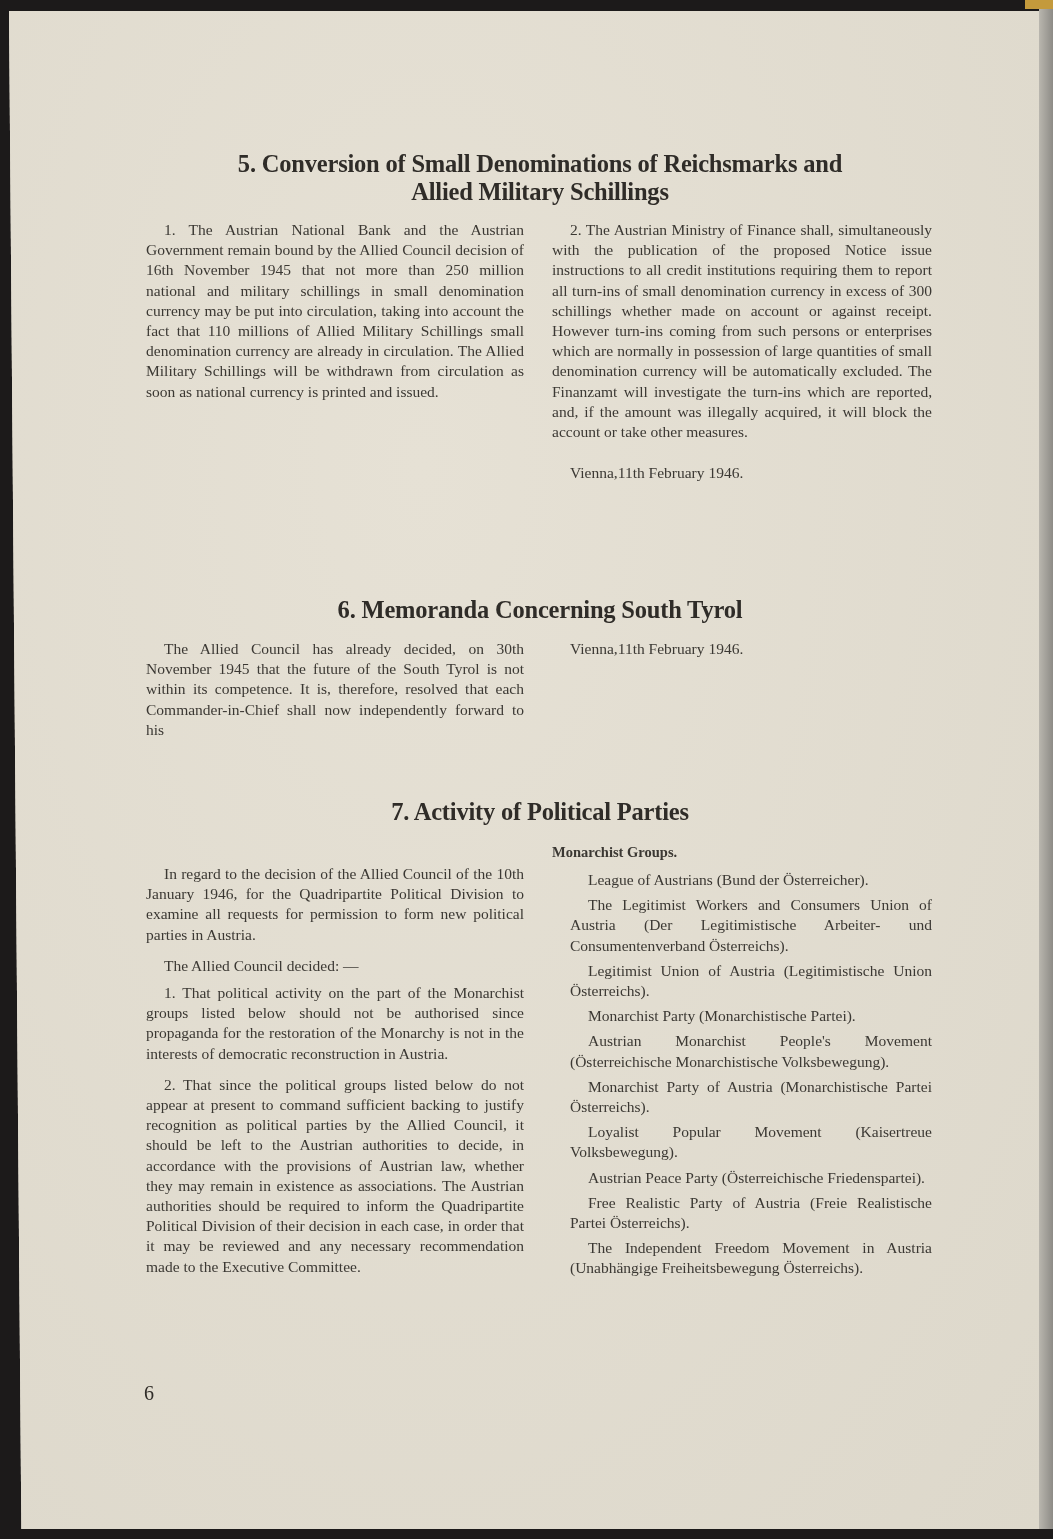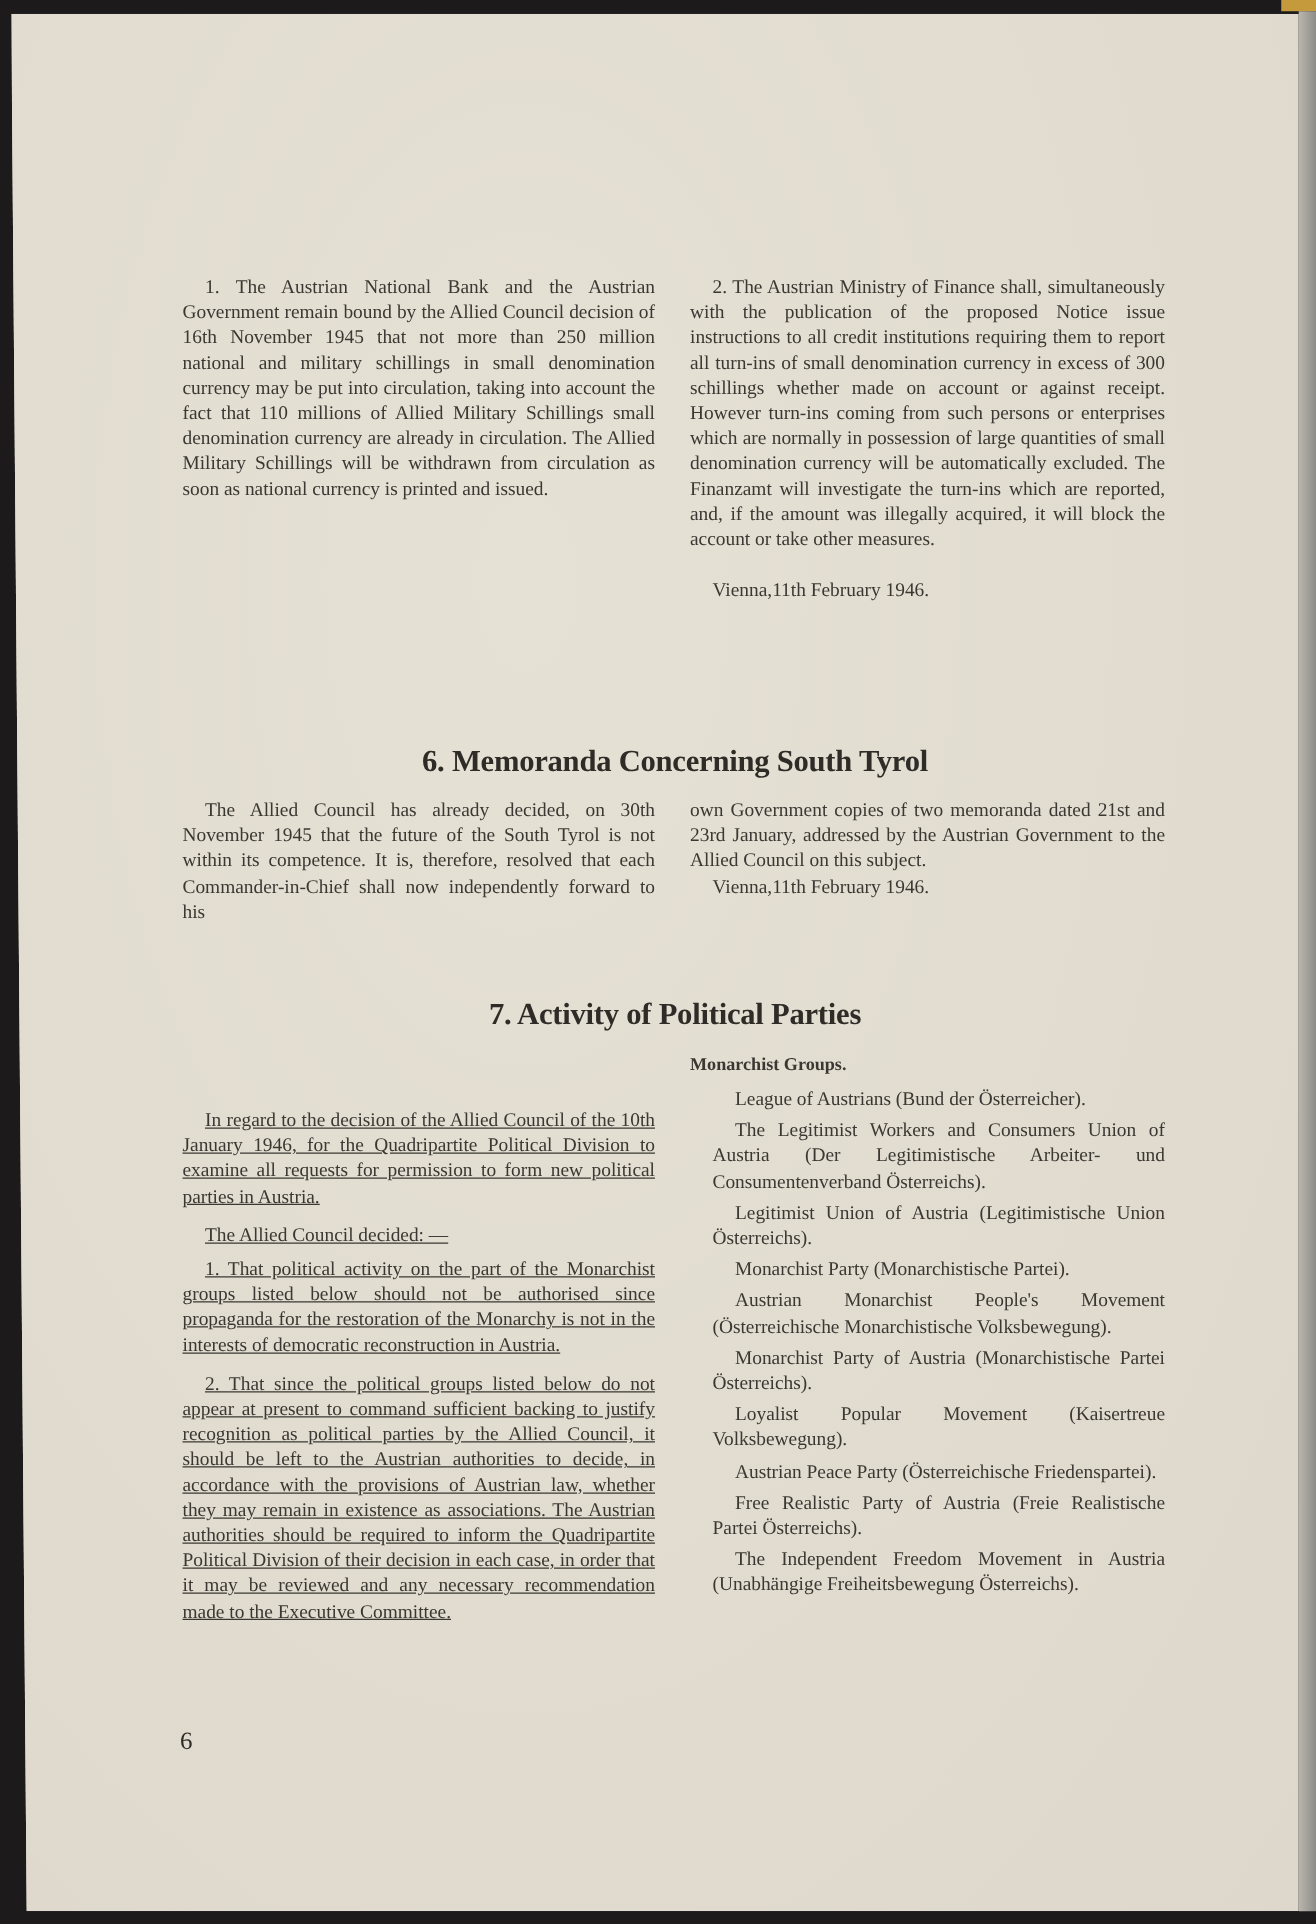--- a/index.html
+++ b/index.html
@@ -108,50 +108,53 @@
 </head>
 <body>
 
 <div class="scan">
   <div class="page"></div>
   <div class="gold-strip"></div>
   <div class="right-edge"></div>
 
   <div class="content">
 
+    <h2 style="top:150px;">
+      <span>5. Conversion of Small Denominations of Reichsmarks and</span><br>
+      <span>Allied Military Schillings</span>
+    </h2>
 
     <div class="col" style="left:146px; top:220px; width:378px;">
       <p>1. The Austrian National Bank and the Austrian Government remain bound by the Allied Council decision of 16th November 1945 that not more than 250 million national and military schillings in small denomination currency may be put into circulation, taking into account the fact that 110 millions of Allied Military Schillings small denomination currency are already in circulation. The Allied Military Schillings will be withdrawn from circulation as soon as national currency is printed and issued.</p>
     </div>
 
     <div class="col" style="left:552px; top:220px; width:380px;">
       <p>2. The Austrian Ministry of Finance shall, simultaneously with the publication of the proposed Notice issue instructions to all credit institutions requiring them to report all turn-ins of small denomination currency in excess of 300 schillings whether made on account or against receipt. However turn-ins coming from such persons or enterprises which are normally in possession of large quantities of small denomination currency will be automatically excluded. The Finanzamt will investigate the turn-ins which are reported, and, if the amount was illegally acquired, it will block the account or take other measures.</p>
       <div class="signoff" style="margin-top:21px;">
         <span>Vienna,</span>
         <span>11th February 1946.</span>
       </div>
     </div>
 
     <h2 style="top:596px;">6. Memoranda Concerning South Tyrol</h2>
 
     <div class="col" style="left:146px; top:639px; width:378px;">
       <p style="text-align-last:justify;">The Allied Council has already decided, on 30th November 1945 that the future of the South Tyrol is not within its competence. It is, therefore, resolved that each Commander-in-Chief shall now independently forward to his</p>
     </div>
 
     <div class="col" style="left:552px; top:639px; width:380px;">
-      <p style="text-indent:0;">own Government copies of two memoranda dated 21st and 23rd January, addressed by the Austrian Government to the Allied Council on this subject.</p>
       <div class="signoff" style="margin-top:0;">
         <span>Vienna,</span>
         <span>11th February 1946.</span>
       </div>
     </div>
 
     <h2 style="top:798px;">7. Activity of Political Parties</h2>
 
-    <div class="col" style="left:146px; top:887px; width:378px;text-decoration:underline;">
+    <div class="col" style="left:146px; top:864px; width:378px;">
       <p>In regard to the decision of the Allied Council of the 10th January 1946, for the Quadripartite Political Division to examine all requests for permission to form new political parties in Austria.</p>
       <p style="margin-top:11px;">The Allied Council decided: —</p>
       <p>1. That political activity on the part of the Monarchist groups listed below should not be authorised since propaganda for the restoration of the Monarchy is not in the interests of democratic reconstruction in Austria.</p>
       <p style="margin-top:11px;">2. That since the political groups listed below do not appear at present to command sufficient backing to justify recognition as political parties by the Allied Council, it should be left to the Austrian authorities to decide, in accordance with the provisions of Austrian law, whether they may remain in existence as associations. The Austrian authorities should be required to inform the Quadripartite Political Division of their decision in each case, in order that it may be reviewed and any necessary recommendation made to the Executive Committee.</p>
     </div>
 
     <div class="col" style="left:552px; top:842px; width:380px;">
       <div class="subhead">Monarchist Groups.</div>
       <p class="entry">League of Austrians (Bund der Österreicher).</p>
       <p class="entry">The Legitimist Workers and Consumers Union of Austria (Der Legitimistische Arbeiter- und Consumentenverband Österreichs).</p>

